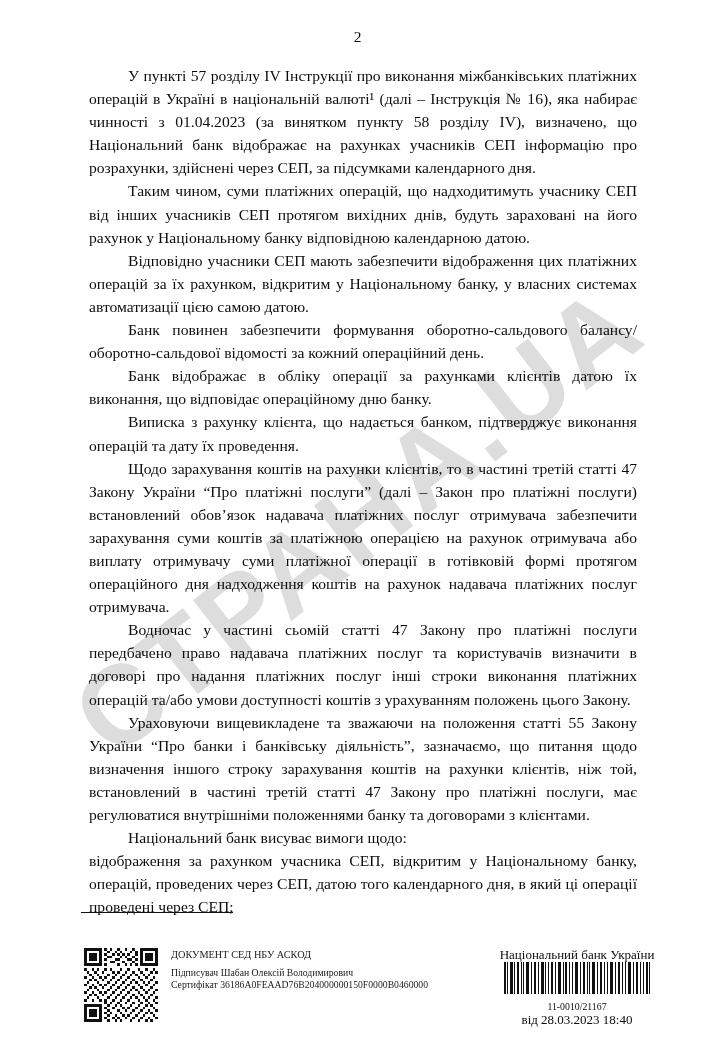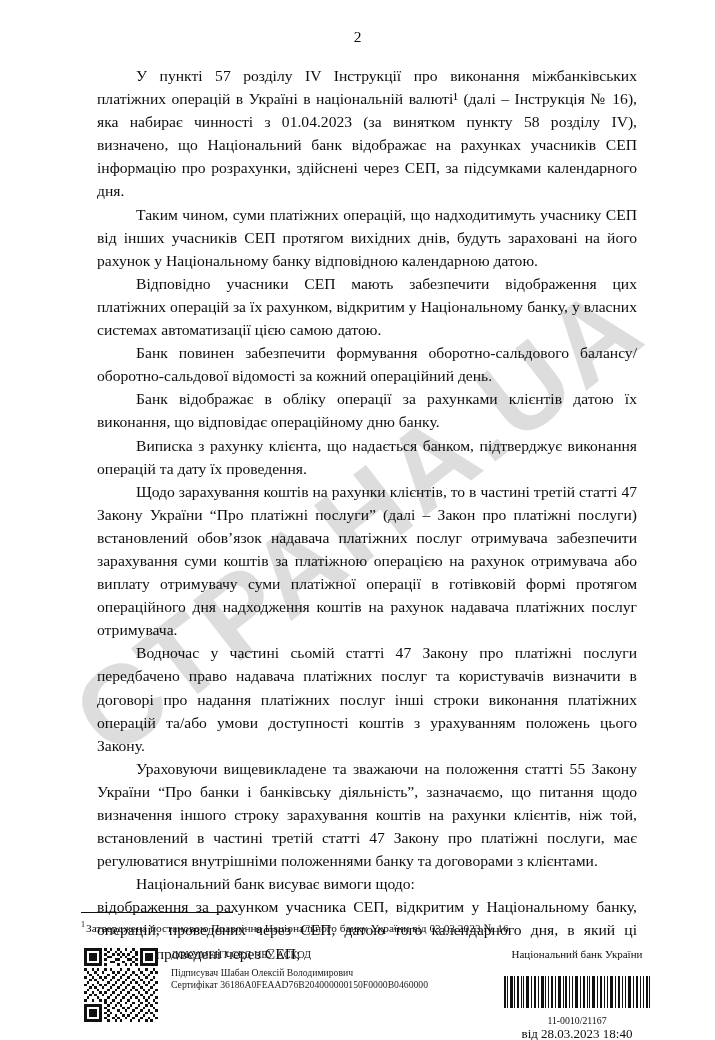--- a/index.html
+++ b/index.html
@@ -52,21 +52,21 @@
 
   
   .content {
     position: absolute;
     top: 64px;
     left: 81px;
     width: 556px;
     z-index: 3;
   }
   .para {
-    margin: 0 0 0 16px;
+    margin: 0 0 0 8px;
     text-align: justify;
     text-justify: inter-word;
     text-indent: 39px;
     font-size: 15.6px;
     line-height: 23.1px;
     hyphens: none;
   }
   .para.no-indent {
     text-indent: 0;
   }
@@ -127,23 +127,23 @@
   
   .barcode-block {
     position: absolute;
     right: 58px;
     top: 948px;
     text-align: center;
     z-index: 3;
     width: 160px;
   }
   .barcode-caption {
-    font-size: 11px;
+    font-size: 13px;
     line-height: 13px;
-    margin-bottom: 15px;
+    margin-bottom: 1px;
     white-space: nowrap;
     font-family: Liberation Serif, serif;
   }
   .barcode-bars {
     width: 150px;
     height: 32px;
     margin: 0 auto;
     display: block;
   }
   .barcode-num {
@@ -174,21 +174,20 @@
     <p class="para">Виписка з рахунку клієнта, що надається банком, підтверджує виконання операцій та дату їх проведення.</p>
     <p class="para">Щодо зарахування коштів на рахунки клієнтів, то в частині третій  статті 47 Закону України “Про платіжні послуги” (далі – Закон про платіжні послуги) встановлений обов’язок надавача платіжних послуг отримувача забезпечити зарахування суми коштів за платіжною операцією на рахунок отримувача або виплату отримувачу суми платіжної операції в готівковій формі протягом операційного дня надходження коштів на рахунок надавача платіжних послуг отримувача.</p>
     <p class="para">Водночас у частині сьомій статті 47 Закону про платіжні послуги передбачено право надавача платіжних послуг та користувачів визначити в договорі про надання платіжних послуг інші строки виконання платіжних операцій та/або умови доступності коштів з урахуванням положень цього Закону.</p>
     <p class="para">Ураховуючи вищевикладене та зважаючи на положення статті 55 Закону України “Про банки і банківську діяльність”, зазначаємо, що питання щодо визначення іншого строку зарахування коштів на рахунки клієнтів, ніж той, встановлений в частині третій статті 47 Закону про платіжні послуги, має регулюватися внутрішніми положеннями банку та договорами з клієнтами.</p>
     <p class="para">Національний банк висуває вимоги щодо:</p>
     <p class="para no-indent">відображення за рахунком учасника СЕП, відкритим у Національному банку, операцій, проведених через СЕП, датою того календарного дня, в який ці операції проведені через СЕП;</p>
   </div>
 
   <div class="footnote-area">
     <div class="footnote-rule"></div>
-    <div class="footnote-text"><sup>1</sup><span>Затверджена постановою Правління Національного банку України від 03.03.2023 № 16.</span></div>
   </div>
 
   <div class="sig-block">
     <svg class="qr" viewBox="0 0 29 29" shape-rendering="crispEdges">
       <rect width="29" height="29" fill="#ffffff"></rect>
       <g fill="#111111">
         <rect x="0" y="0" width="7" height="1"></rect>
           <rect x="0" y="6" width="7" height="1"></rect>
         <rect x="0" y="0" width="1" height="7"></rect>
           <rect x="6" y="0" width="1" height="7"></rect>

